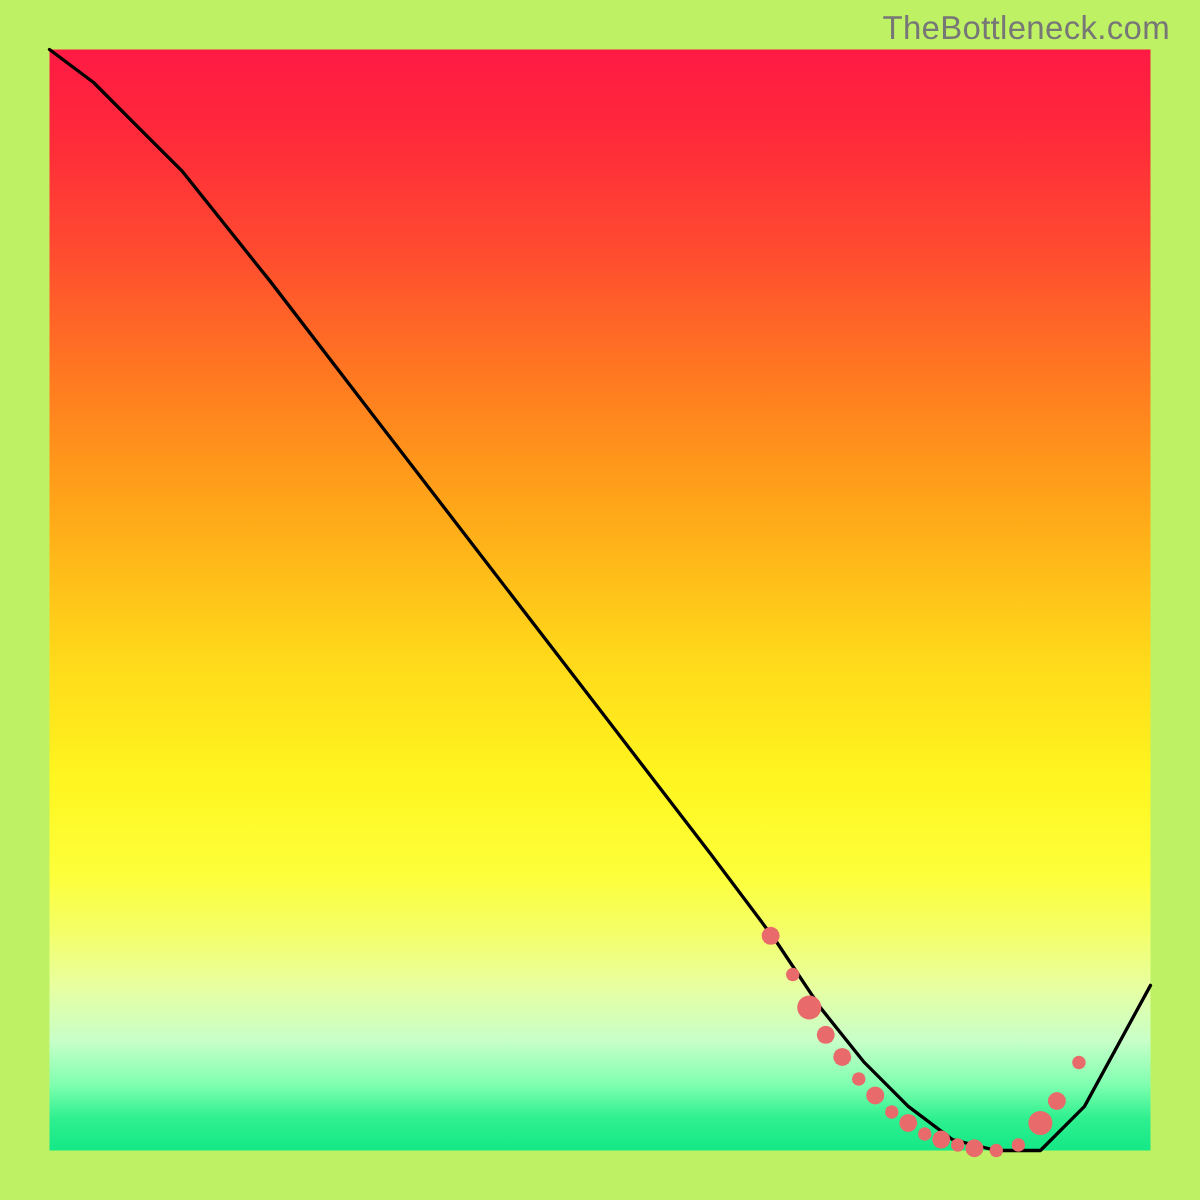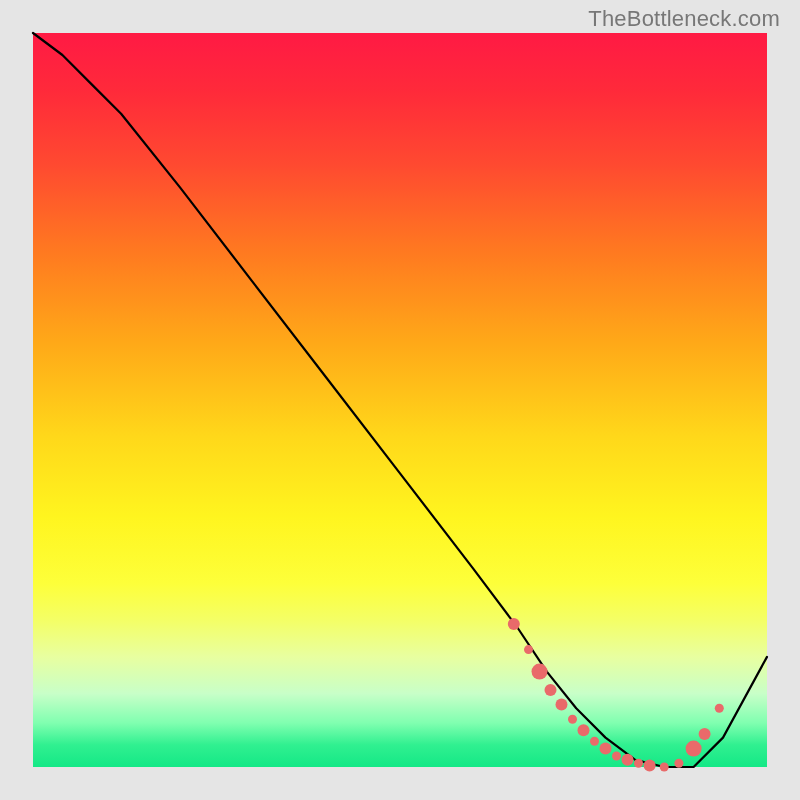--- a/index.html
+++ b/index.html
@@ -8,21 +8,21 @@
     width: 800px;
     height: 800px;
     background: #000;
     overflow: hidden;
     font-family: Arial, Helvetica, sans-serif;
   }
   .frame {
     position: relative;
     width: 800px;
     height: 800px;
-    background: #e5e5e5;
+    background: #bef264;
     text-align: center;
   }
   .plot-area {
     position: absolute;
     left: 33px;
     top: 33px;
     width: 734px;
     height: 734px;
     background: linear-gradient(to bottom,
       #ff1a44 0%,

